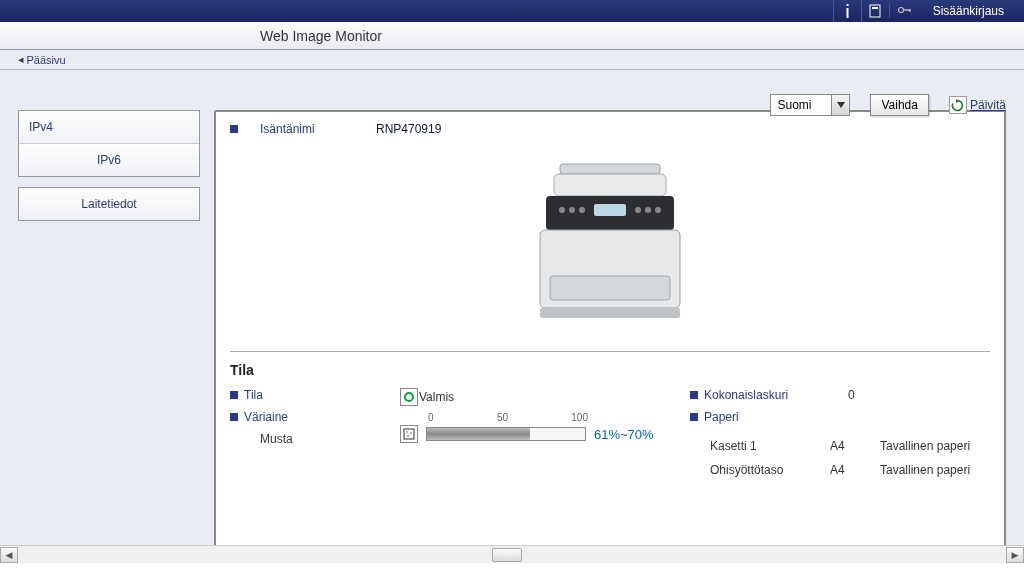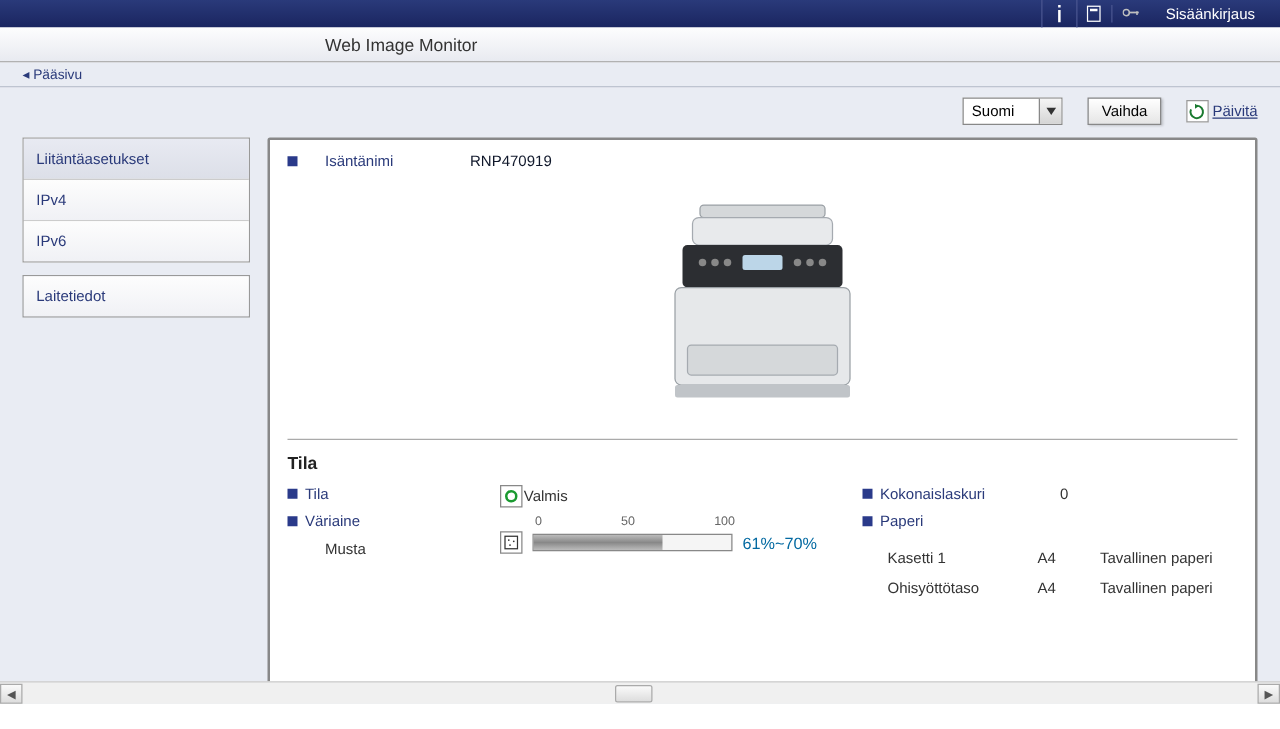--- a/index.html
+++ b/index.html
@@ -10,32 +10,32 @@
 .topbar .login { padding: 0 8px; display: flex; align-items: center; border-left: 1px solid #4a5590; cursor: pointer; font-size: 12px; gap: 15px; }
 .topbar .login .key-icon { margin-right: 6px; }
 
 .titlebar { height: 28px; background: linear-gradient(to bottom, #fdfdfe 0%, #e8eaf0 100%); border-bottom: 1px solid #999; padding-left: 260px; display: flex; align-items: center; font-size: 14px; color: #333; }
 
 .breadcrumb { height: 20px; background: #e9ecf3; border-bottom: 1px solid #b0b6c5; padding-left: 18px; display: flex; align-items: center; color: #2a3a7a; font-size: 11px; }
 .breadcrumb a { color: #2a3a7a; text-decoration: none; cursor: pointer; }
 
 .content { display: flex; background: #e9ecf3; height: 493px; position: relative; }
 
-.toolbar-row { position: absolute; top: 8px; right: 18px; display: flex; align-items: center; gap: 20px; }
+.toolbar-row { position: absolute; top: 24px; right: 18px; display: flex; align-items: center; gap: 20px; }
 .lang-select { display: flex; align-items: center; border: 1px solid #888; background: #fff; height: 22px; }
 .lang-select .sel-text { padding: 0 20px 0 6px; font-size: 12px; }
 .lang-select .sel-arrow { width: 18px; height: 20px; background: linear-gradient(to bottom, #f5f5f5, #d5d5d5); border-left: 1px solid #888; display: flex; align-items: center; justify-content: center; cursor: pointer; }
 .btn-switch { border: 1px solid #888; background: linear-gradient(to bottom, #fff, #e5e5e5); padding: 3px 10px; font-size: 12px; cursor: pointer; box-shadow: 1px 1px 2px rgba(0,0,0,0.2); }
 .refresh-link { display: flex; align-items: center; color: #2a3a7a; text-decoration: underline; cursor: pointer; font-size: 12px; gap: 3px; }
 .refresh-link .ref-icon { width: 18px; height: 18px; border: 1px solid #999; background: #fff; display: flex; align-items: center; justify-content: center; color: #1a7a30; font-size: 12px; }
 
 .sidebar { width: 200px; padding: 40px 0 0 18px; }
 .side-group { border: 1px solid #999; background: #fff; margin-bottom: 10px; }
 .side-item { padding: 9px 10px; border-bottom: 1px solid #ccc; color: #2a3a7a; font-size: 12px; cursor: pointer; background: linear-gradient(to bottom, #fdfdfd, #f0f1f5); }
-.side-item:last-child { border-bottom: none; }
+.side-item:last-child { border-bottom: none; text-align: center; }
 .side-item.active { background: linear-gradient(to bottom, #e8eaf2, #dcdfe8); }
 
 .main { flex: 1; padding: 40px 18px 10px 14px; }
 .panel { border: 2px solid #888; background: #fff; border-radius: 2px; height: 440px; padding: 10px 14px; overflow: hidden; }
 
 .host-row { display: flex; align-items: center; gap: 16px; font-size: 12px; }
 .bullet { display: inline-block; width: 8px; height: 8px; background: #2a3a8a; margin-right: 6px; }
 .host-label { color: #2a3a7a; width: 130px; display: flex; align-items: center; gap: 16px; }
 .host-value { color: #0f172a; }
 
@@ -135,21 +135,20 @@
             <path d="M6.5 1.5 A5 5 0 1 1 1.8 4.5" fill="none" stroke="#1a7a30" stroke-width="1.6"></path>
             <polygon points="5,0 8,2 5,4" fill="#1a7a30"></polygon>
           </svg>
       </span>
       <span>Päivitä</span>
     </div>
   </div>
 
   <div class="sidebar">
     <div class="side-group">
-      <div class="side-item active">Liitäntäasetukset</div>
       <div class="side-item">IPv4</div>
       <div class="side-item">IPv6</div>
     </div>
     <div class="side-group">
       <div class="side-item">Laitetiedot</div>
     </div>
   </div>
 
   <div class="main">
     <div class="panel">

